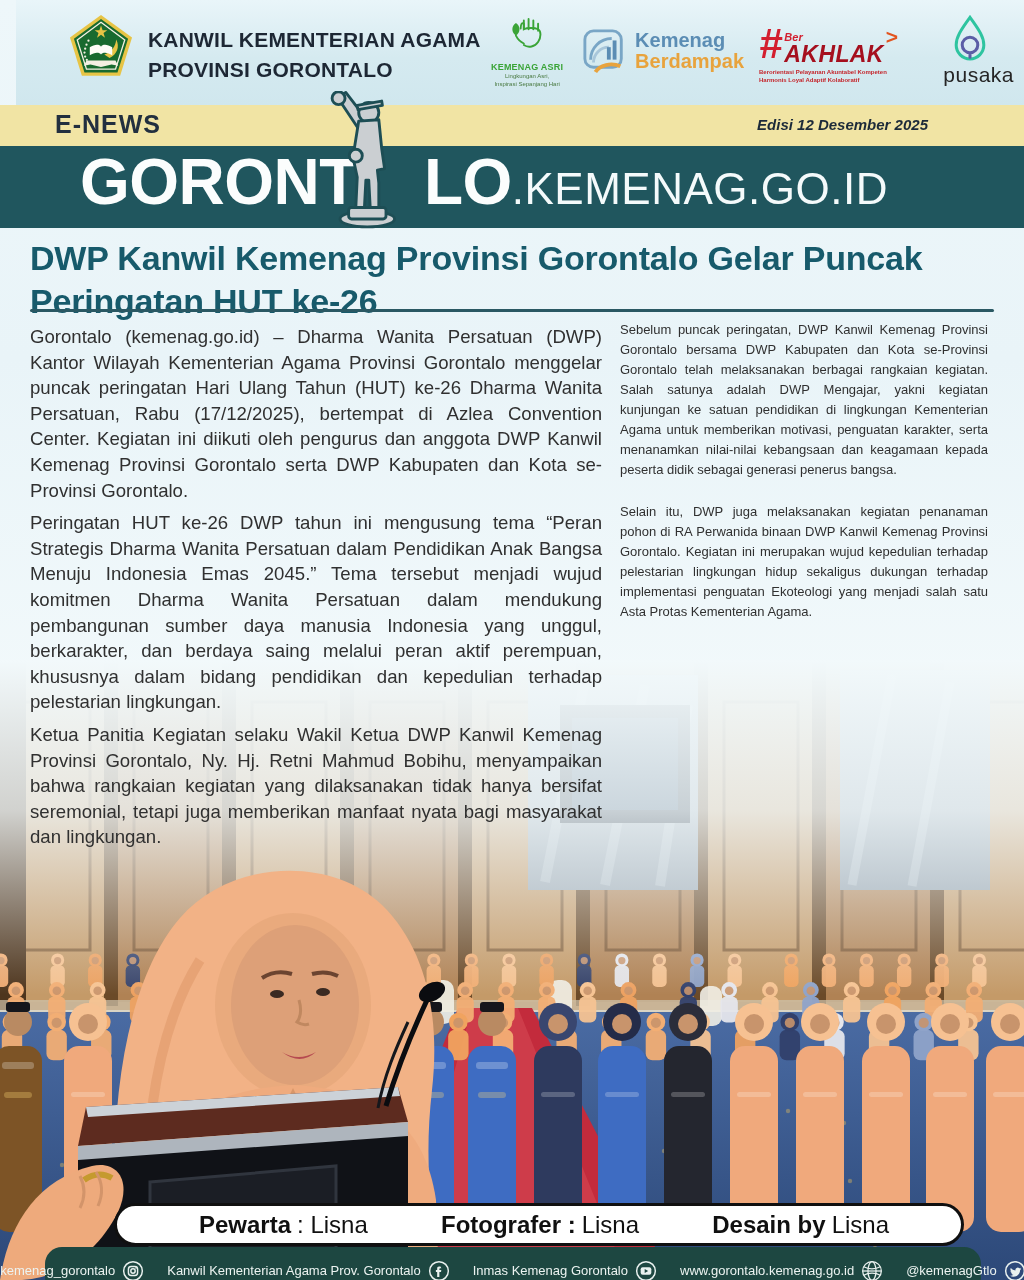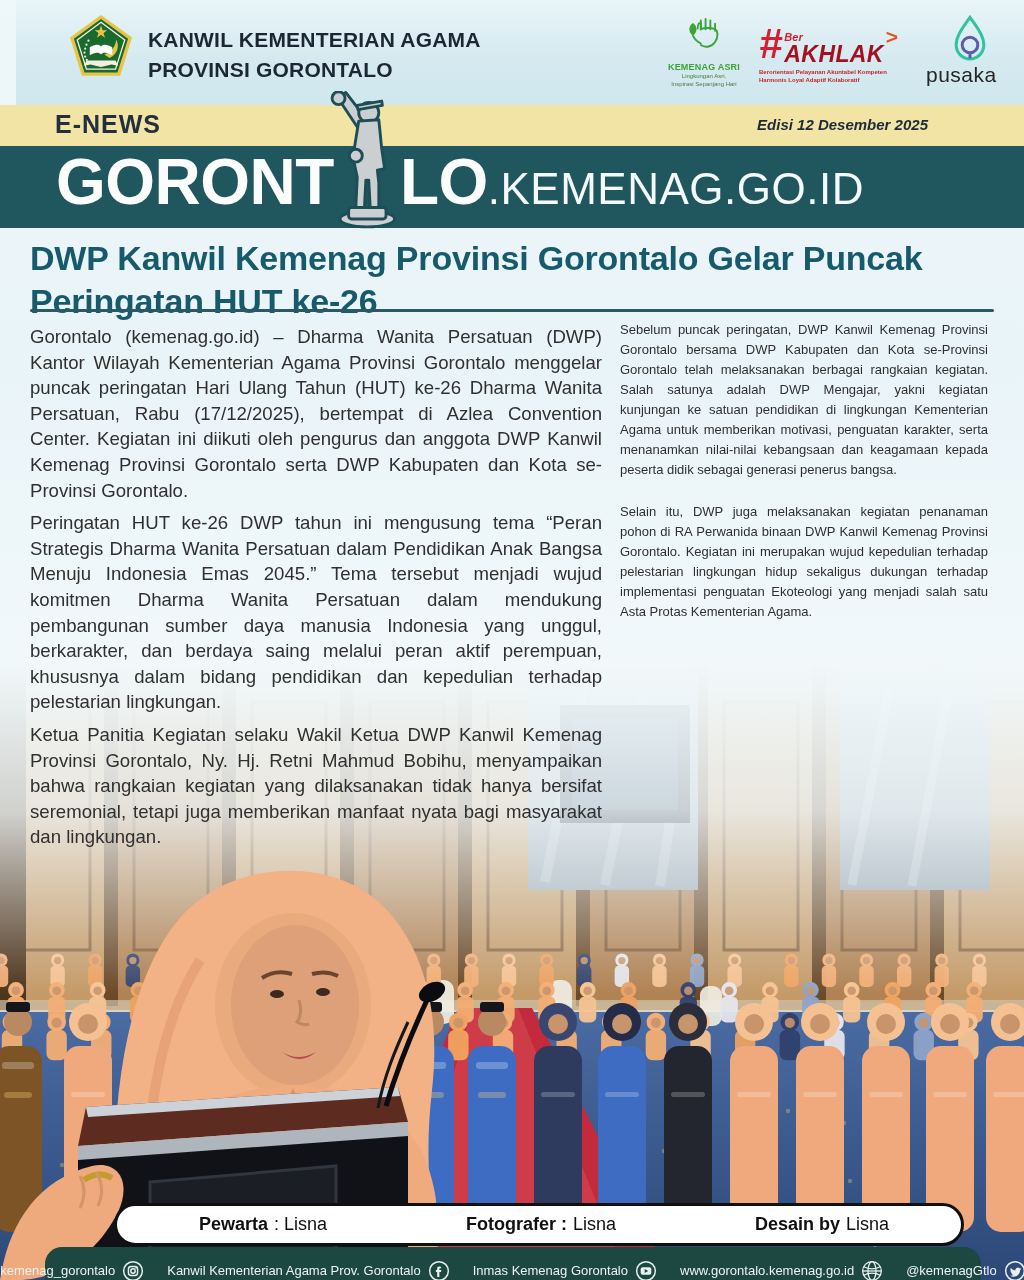--- a/index.html
+++ b/index.html
@@ -23,32 +23,32 @@
 .bd .l1{font-size:20px;font-weight:700;color:#5b8db4;line-height:1.02}
 .bd .l2{font-size:20px;font-weight:700;color:#e8a33d;line-height:1.1}
 .bak{margin-top:14px;width:152px}
 .bak-row{display:flex;align-items:flex-start;line-height:1}
 .hash{font-size:42px;font-weight:800;font-style:italic;color:#d31f2f;line-height:.78}
 .bak-col{margin-left:2px}
 .ber{font-size:11px;font-weight:700;font-style:italic;color:#d31f2f;line-height:1}
 .akh{font-size:23px;font-weight:800;font-style:italic;color:#a50f1e;line-height:.95;letter-spacing:.4px}
 .arrow{font-size:21px;font-weight:800;color:#e2541f;margin-left:2px;line-height:.9}
 .bak .s{font-size:6px;color:#c4262c;line-height:1.3;margin-top:3px;font-weight:700}
-.pusaka{width:88px;text-align:left}
+.pusaka{width:88px;text-align:right}
 .pusaka svg{width:38px;height:50px;margin:0 auto;display:block}
 .pusaka .t{font-size:21px;color:#262626;letter-spacing:.5px;line-height:1}
 
 
 .enews{position:absolute;top:105px;left:0;width:100%;height:41px;background:#f1e4a4;z-index:3}
 .enews .label{position:absolute;left:55px;top:5px;font-size:25px;font-weight:800;color:#222f3f;letter-spacing:1px}
 .enews .ed{position:absolute;right:96px;top:11px;font-size:15px;font-weight:700;font-style:italic;color:#1c2a39}
 
 
 .band{position:absolute;top:146px;left:0;width:100%;height:82px;background:#20565e;z-index:3;
-  display:flex;align-items:baseline;padding-left:56px}
+  display:flex;align-items:baseline;padding-left:80px}
 .band .big{font-size:64px;font-weight:800;color:#fbfdfd;line-height:72px;letter-spacing:-.5px}
 .band .spacer{width:66px}
 .band .suffix{font-size:44px;font-weight:400;color:#f4fafb;line-height:72px;letter-spacing:.5px}
 .statue{position:absolute;left:318px;top:91px;width:90px;height:138px;z-index:6}
 
 
 .headline{position:absolute;left:30px;top:237px;width:960px;font-size:34px;font-weight:700;
   color:#175a6b;line-height:1.26;letter-spacing:-.2px;z-index:2}
 .divider{position:absolute;left:30px;right:30px;top:309px;height:3px;background:#2a5863;border-radius:2px;z-index:2}
 
@@ -59,21 +59,21 @@
 .colR{position:absolute;left:620px;top:320px;width:368px;font-size:13px;line-height:20px;
   text-align:justify;color:#303030;z-index:2}
 .colR p+p{margin-top:22px}
 
 
 .photo{position:absolute;left:0;top:660px;width:1024px;height:620px;z-index:1}
 
 
 .credits{position:absolute;left:114px;top:1203px;width:850px;height:43px;background:#fff;
   border:3px solid #101010;border-radius:24px;display:flex;align-items:center;
-  justify-content:space-between;padding:0 72px 0 82px;z-index:4;font-size:18px;color:#101010}
+  justify-content:space-between;padding:0 72px 0 82px;z-index:4;font-size:24px;color:#101010}
 .credit{white-space:nowrap}
 .credit .b{font-weight:800;margin-right:6px}
 
 
 .footer{position:absolute;left:45px;top:1247px;width:936px;height:47px;background:#1d4741;
   border-radius:17px;display:flex;align-items:center;justify-content:center;gap:23px;
   z-index:4;color:#ecf3f1;font-size:13px}
 .f-item{display:flex;align-items:center;gap:7px;white-space:nowrap}
 .f-item svg{width:22px;height:22px;display:block}
 </style>
@@ -113,20 +113,34 @@
           <path d="M10,24 C4,20 4,12 10,8 C16,12 16,20 10,24 Z" fill="#3aa437" stroke="none"></path>
           <path d="M10,24 C12,28 16,32 20,34"></path>
         </svg>
         <div class="t">KEMENAG ASRI</div>
         <div class="s">
           <span>Lingkungan Asri,</span><br>
           <span>Inspirasi Sepanjang Hari</span>
         </div>
       </div>
 
+      <div class="bd">
+        <svg viewBox="0 0 48 48" fill="none">
+          <rect x="3" y="3" width="38" height="38" rx="9" stroke="#79a6c6" stroke-width="3"></rect>
+          <path d="M9,33 A22,22 0 0 1 31,11" stroke="#79a6c6" stroke-width="3"></path>
+          <path d="M12,36 A16,16 0 0 1 28,20" stroke="#a8c6da" stroke-width="3"></path>
+          <rect x="26" y="20" width="4" height="13" fill="#5b8db4"></rect>
+          <rect x="32" y="13" width="4" height="20" fill="#5b8db4"></rect>
+          <path d="M14,46 A18,13 0 0 1 40,40" stroke="#e8a33d" stroke-width="4"></path>
+        </svg>
+        <div>
+          <div class="l1">Kemenag</div>
+          <div class="l2">Berdampak</div>
+        </div>
+      </div>
 
       <div class="bak">
         <div class="bak-row">
           <span class="hash">#</span>
           <span class="bak-col">
             <span class="ber">Ber</span>
             <div class="akh">AKHLAK</div>
           </span>
           <span class="arrow">&gt;</span>
         </div>

